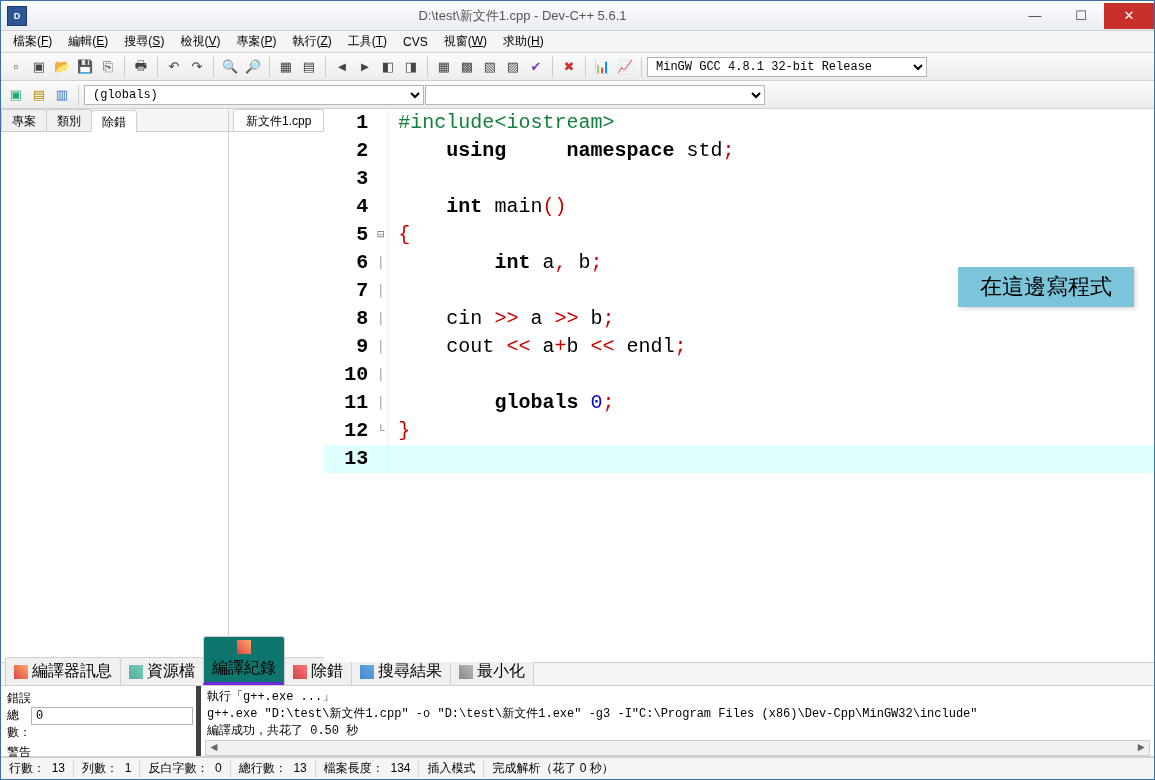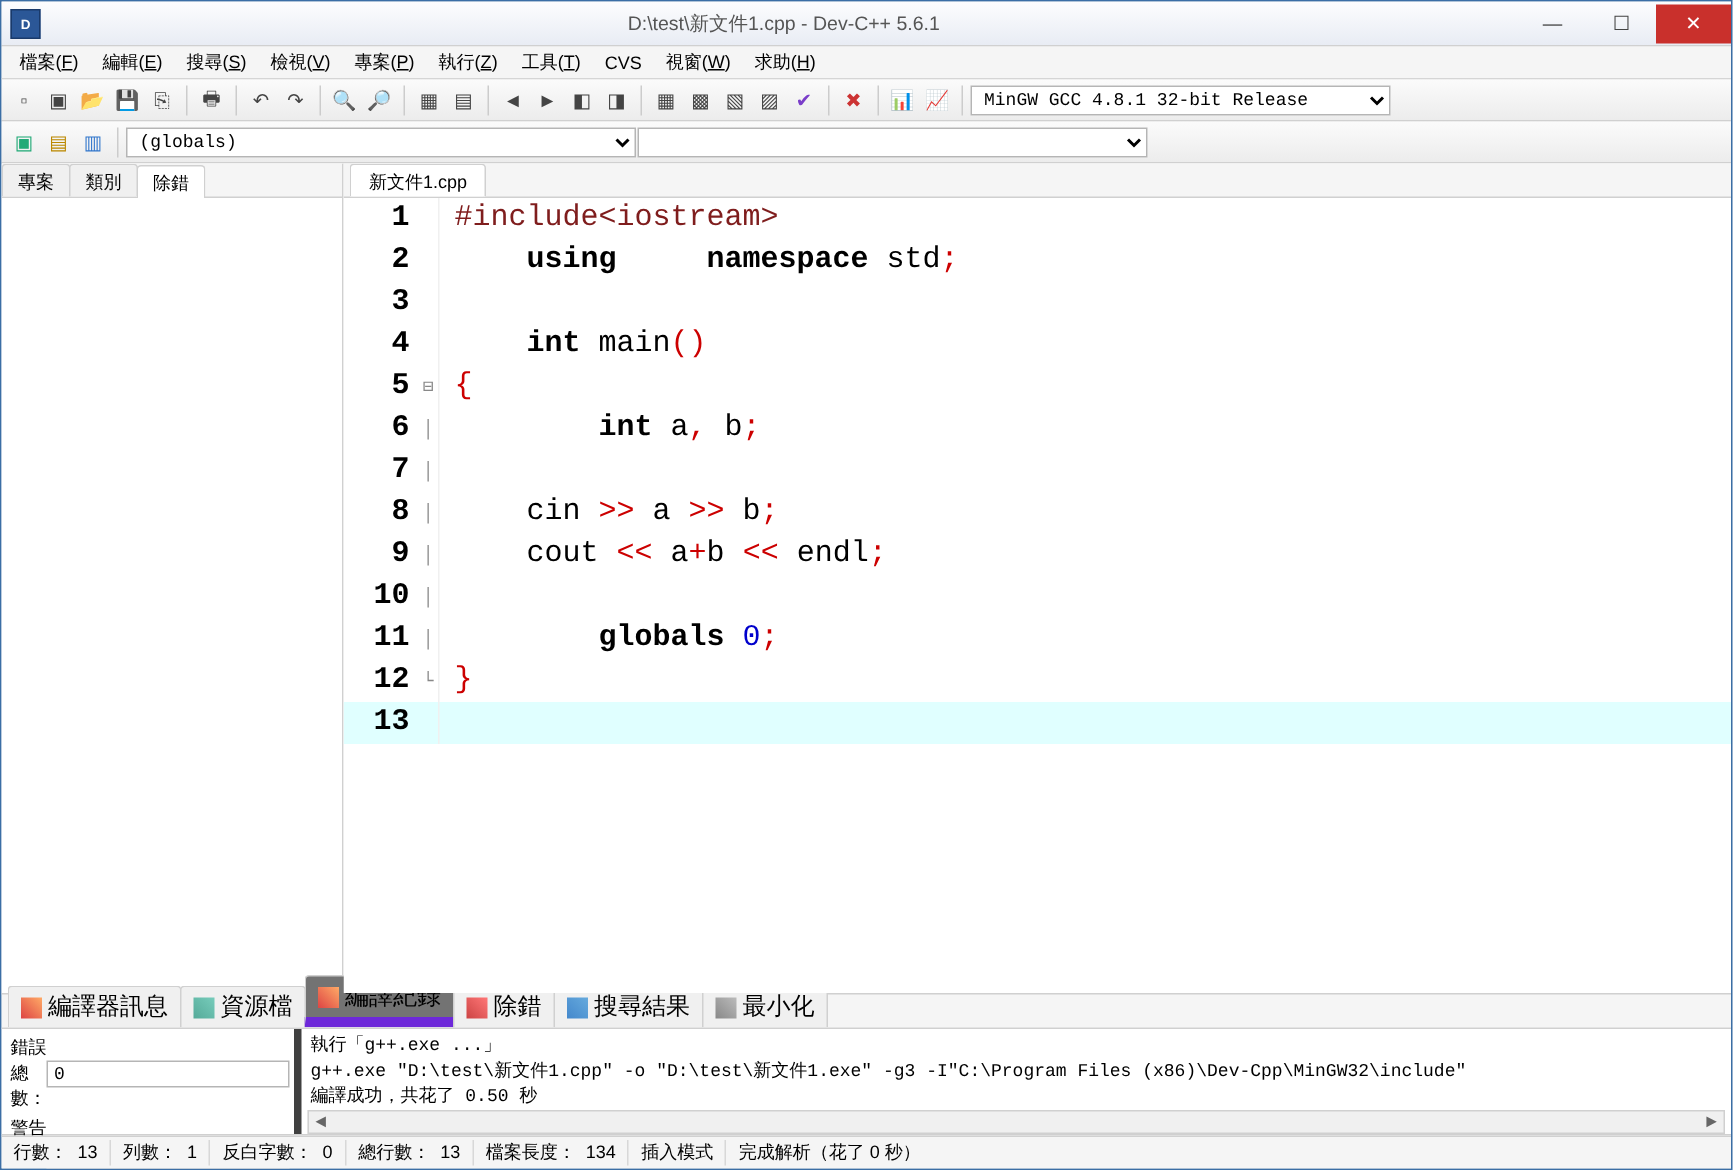--- a/index.html
+++ b/index.html
@@ -72,21 +72,21 @@
   border-bottom:1px solid #d0d0d0;
 }
 .lefttab {
   padding:3px 10px; border:1px solid #d0d0d0; border-bottom:none;
   background:#f0f0f0; margin-right:-1px; font-size:12px;
   border-top-left-radius:3px;border-top-right-radius:3px;
 }
 .lefttab.active { background:#fff; position:relative; top:1px;}
 .leftbody { flex:1; background:#fff; }
 
-.editorpanel { flex:1; display:flex; flex-direction:column; overflow:hidden;}
+.editorpanel { flex:1; display:flex; overflow:hidden;}
 .filetabs {
   height:23px; display:flex; background:#f5f5f5;
   border-bottom:1px solid #d0d0d0; padding-left:4px;
 }
 .filetab {
   padding:3px 12px; border:1px solid #d0d0d0; border-bottom:none;
   background:#fff; font-size:12px;
   border-top-left-radius:3px;border-top-right-radius:3px;
 }
 .code {
@@ -97,42 +97,42 @@
 .code .row.current { background:#e0ffff; }
 .ln {
   width:50px; text-align:right; padding-right:6px; color:#000;
   font-weight:bold;
 }
 .fold { width:14px; color:#888; font-size:12px;
   display:flex;align-items:center;justify-content:center;
   border-right:1px solid #f0f0f0;}
 .src { padding-left:10px; white-space:pre; }
 .kw{font-weight:bold;color:#000000;margin-left:48px;}
-.pp{color:#7f1d1d;}
+.pp{color:#15803d;}
 .op{color:#cc0000;}
 .num{color:#0000cc;}
 
 .callout{
   position:absolute; top:158px; right:20px;
   background:#7bc4d9; padding:6px 22px;
   font-size:22px; color:#000; font-family:"Microsoft JhengHei",sans-serif;
   box-shadow:2px 2px 4px rgba(0,0,0,.15);
 }
 
 .bottomtabs{
   height:23px; display:flex; background:#f5f5f5;
   border-top:1px solid #d0d0d0; padding-left:4px; align-items:flex-end;
 }
 .btab{
   padding:3px 8px; border:1px solid #d0d0d0; border-bottom:none;
   background:#f0f0f0; font-size:16px; margin-right:-1px;
   display:flex;align-items:center;gap:4px;
   border-top-left-radius:3px;border-top-right-radius:3px;
 }
-.btab.active{background:#737373;border-bottom:7px solid #6d28d9;}
+.btab.active{background:#0f766e;border-bottom:3px solid #6d28d9;flex-direction:column;}
 .bicon{width:14px;height:14px;display:inline-block;background:#d88;}
 .bicon.i1{background:linear-gradient(45deg,#d44,#fa6);}
 .bicon.i2{background:linear-gradient(45deg,#5a9,#7cb);}
 .bicon.i3{background:linear-gradient(45deg,#c44,#f77);}
 .bicon.i4{background:linear-gradient(45deg,#48c,#6ad);}
 .bicon.i5{background:linear-gradient(45deg,#888,#bbb);}
 
 .bottompane{
   height:72px; display:flex; background:#fff;
   border-top:1px solid #d0d0d0; border-bottom:1px solid #d0d0d0;
@@ -247,20 +247,21 @@
         <div class="lefttab">類別</div>
         <div class="lefttab active">除錯</div>
       </div>
     <div class="leftbody"></div>
   </div>
   <div class="editorpanel">
     <div class="filetabs">
       <div class="filetab">新文件1.cpp</div>
     </div>
     <div class="code" id="code">
+      <div class="callout">在這邊寫程式</div>
     <div class="row">
           <span class="ln">1</span>
           <span class="fold"></span>
           <span class="src"><span class="pp">#include&lt;iostream&gt;</span></span>
         </div>
         <div class="row">
           <span class="ln">2</span>
           <span class="fold"></span>
           <span class="src"><span class="kw">using</span> <span class="kw">namespace</span> std<span class="op">;</span></span>
         </div>

